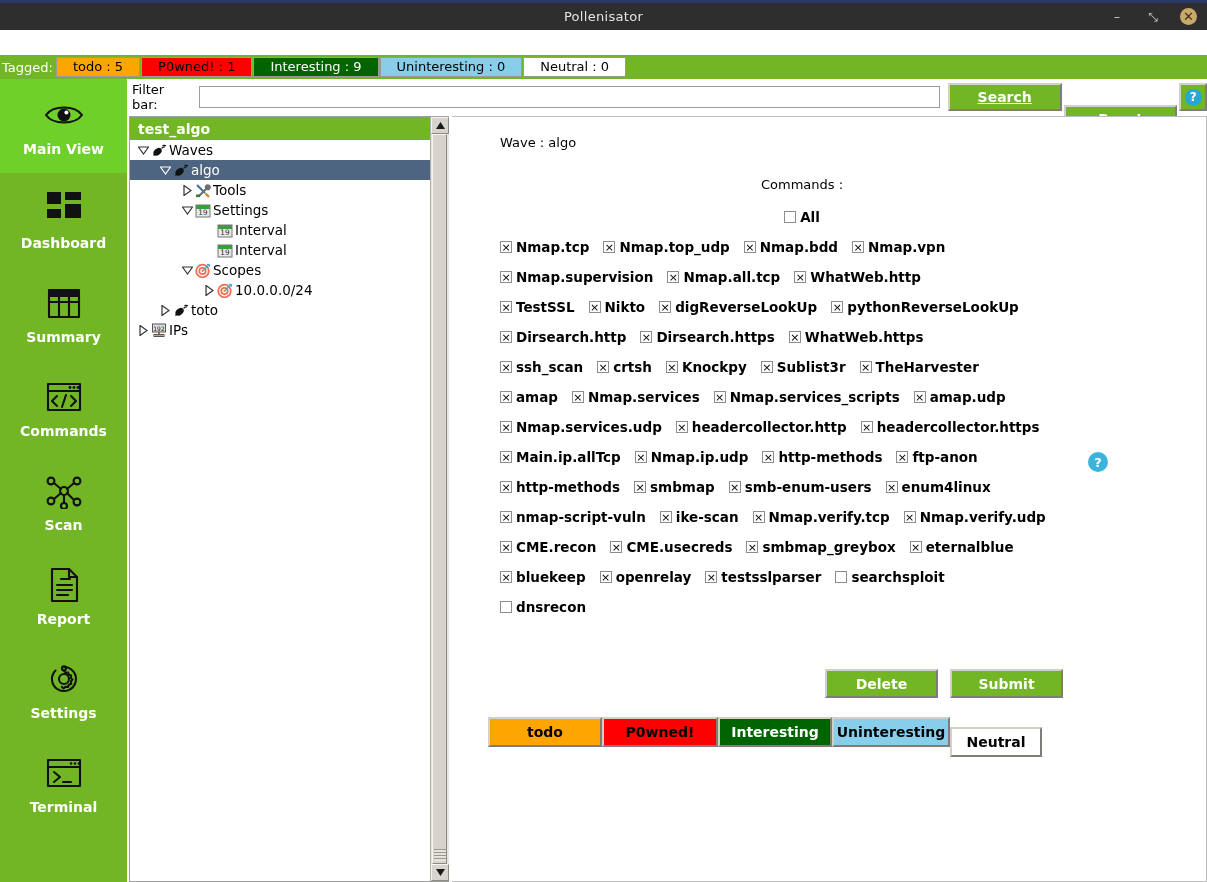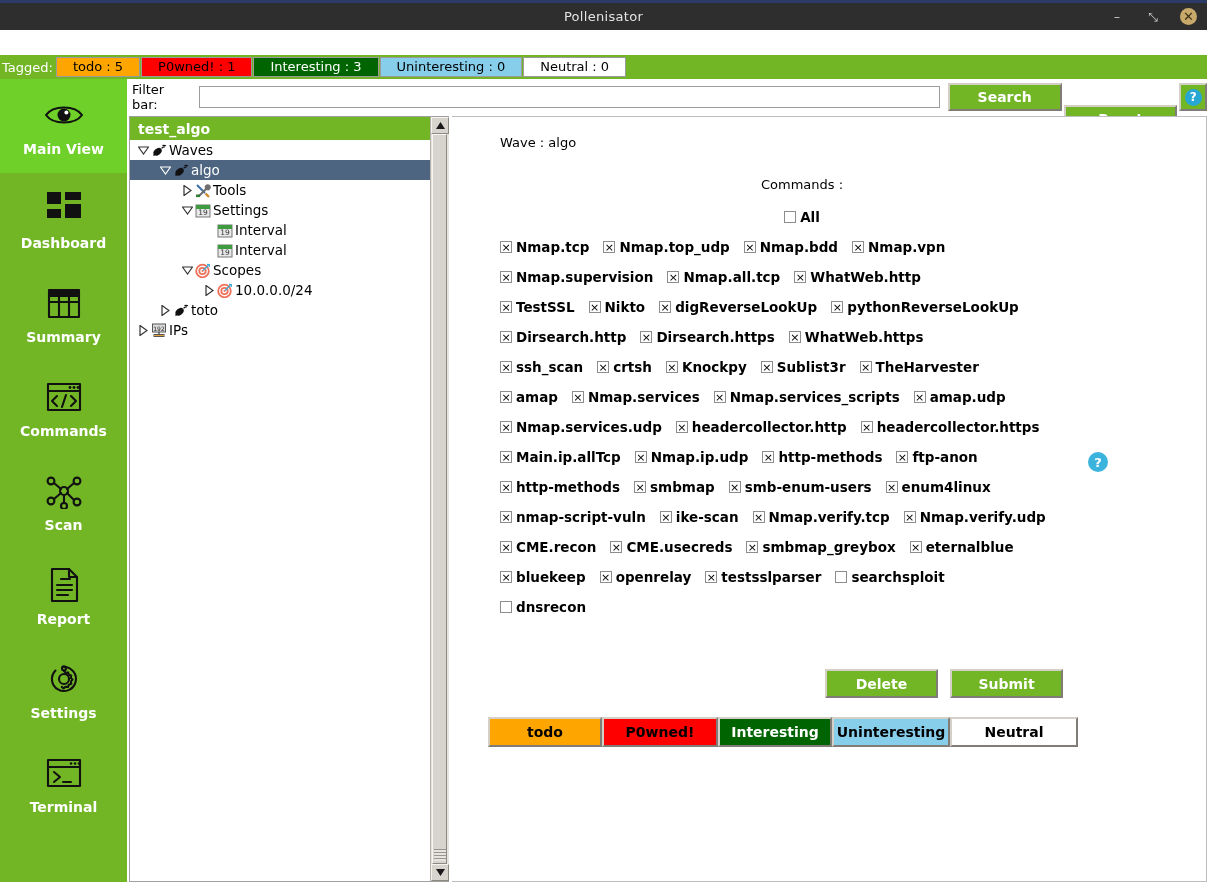--- a/index.html
+++ b/index.html
@@ -89,21 +89,21 @@
   .filter-input {
     width: 755px; height: 22px; border: 1px solid #9d9d9d; background: #fff;
     font-size: 13px; padding: 0 4px; outline: none;
     font-family: "DejaVu Sans", "Liberation Sans", sans-serif;
   }
   .btn-green {
     background: #72b626; color: #ffffff; font-size: 14px; font-weight: bold;
     border: 2px solid #d4d0c8; border-style: outset; cursor: pointer;
     height: 28px; display: flex; align-items: center; justify-content: center;
   }
-  .btn-search { width: 116px; margin-left: 8px; }
+  .btn-search { width: 116px; margin-left: 8px; text-decoration: underline; }
   .btn-reset  { width: 116px; margin-left: 2px; margin-top: 44px; }
   .btn-help-top {
     width: 28px; height: 28px; margin-left: 2px; background: #72b626;
     border: 2px solid #d4d0c8; border-style: outset;
     display: flex; align-items: center; justify-content: center; cursor: pointer;
   }
   .help-circle {
     width: 17px; height: 17px; border-radius: 50%; background: #27a8d4;
     color: #fff; font-size: 12px; font-weight: bold;
     display: flex; align-items: center; justify-content: center;
@@ -223,21 +223,21 @@
       <div class="win-btn">⤡</div>
       <div class="win-btn close">✕</div>
     </div>
   </div>
 
 
   <div class="taggedbar">
     <span class="tagged-label">Tagged:</span>
     <span class="tag-badge" id="tb0" style="background: rgb(255, 165, 0); color: rgb(0, 0, 0);">todo : 5</span>
     <span class="tag-badge" id="tb1" style="background: rgb(255, 0, 0); color: rgb(0, 0, 0);">P0wned! : 1</span>
-    <span class="tag-badge" id="tb2" style="background: rgb(0, 100, 0); color: rgb(255, 255, 255);">Interesting : 3</span>
+    <span class="tag-badge" id="tb2" style="background: rgb(0, 100, 0); color: rgb(255, 255, 255);">Interesting : 9</span>
     <span class="tag-badge" id="tb3" style="background: rgb(135, 206, 235); color: rgb(0, 0, 0);">Uninteresting : 0</span>
     <span class="tag-badge" id="tb4" style="background: rgb(255, 255, 255); color: rgb(0, 0, 0);">Neutral : 0</span>
   </div>
 
   <div class="sidebar" id="sidebar">
       <div class="side-item active">
         <div class="side-ico">
           <svg width="40" height="26" viewBox="0 0 40 26">
             <path d="M2 13 C 9 3, 31 3, 38 13 C 31 23, 9 23, 2 13 Z" stroke="#111" fill="none" stroke-width="2.1" stroke-linecap="round" stroke-linejoin="round"></path>
             <circle cx="20" cy="13" r="6.5" fill="#111"></circle>
@@ -769,19 +769,19 @@
         </div>
         <div class="tag-btn" style="background: rgb(255, 0, 0); color: rgb(0, 0, 0); width: 116px;">
           <span>P0wned!</span>
         </div>
         <div class="tag-btn" style="background: rgb(0, 100, 0); color: rgb(255, 255, 255); width: 114px;">
           <span>Interesting</span>
         </div>
         <div class="tag-btn" style="background: rgb(135, 206, 235); color: rgb(0, 0, 0); width: 118px;">
           <span>Uninteresting</span>
         </div>
-        <div class="tag-btn" style="background: rgb(255, 255, 255); color: rgb(0, 0, 0); width: 128px;">
+        <div class="tag-btn" style="background: rgb(255, 255, 255); color: rgb(0, 0, 0); width: 92px; margin-top: 10px;">
           <span>Neutral</span>
         </div>
       </div>
   </div>
 
 </div>
 
 </body></html>

